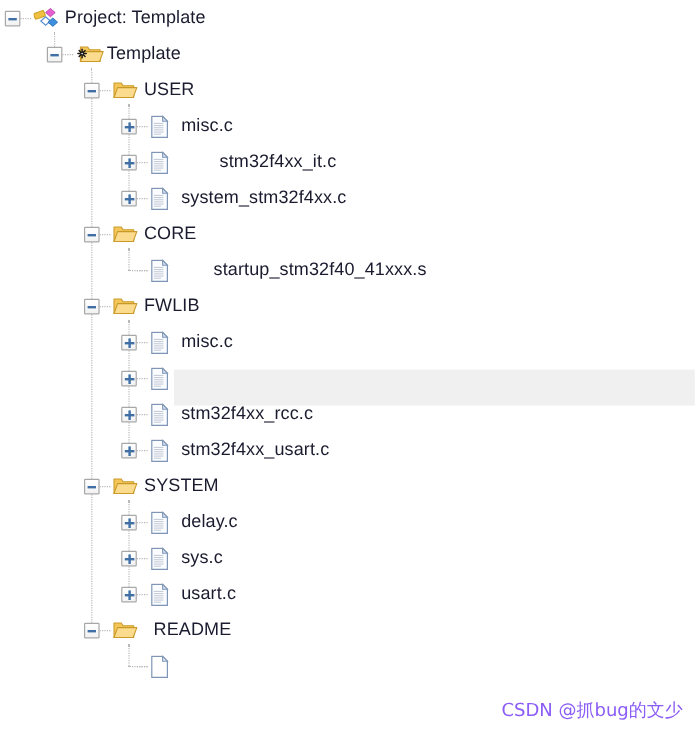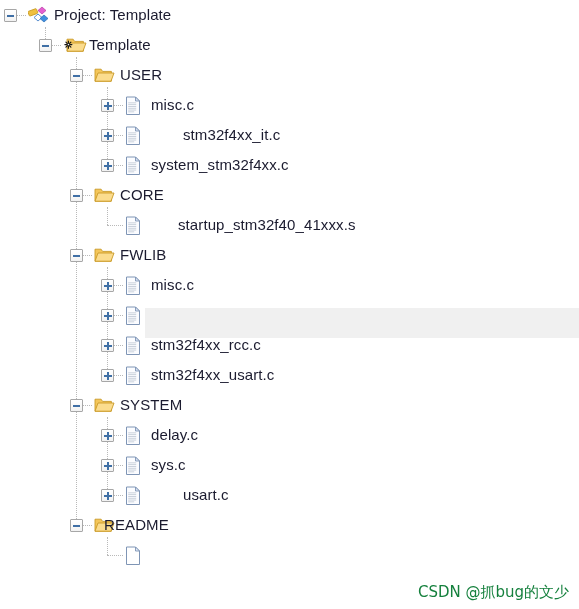--- a/index.html
+++ b/index.html
@@ -69,21 +69,21 @@
     color:#1b1b2f;
     line-height:20px;
     white-space:nowrap;
     letter-spacing:0.1px;
   }
   .watermark{
     position:absolute;
     right:10px;
     bottom:7px;
     font-size:15px;
-    color:#15803d;
+    color:#8b5cf6;
     font-family:"DejaVu Sans",sans-serif;
     white-space:nowrap;
   }
 </style>
 </head>
 <body>
 
 <div id="tree">
     <div class="rowhl" style="left: 145px; top: 308px; width: 434px;"></div>
     <div class="vline" style="left: 45px; top: 27px; height: 18px;"></div>
@@ -336,30 +336,30 @@
         <g fill="#c4ccd8">
           <rect x="3.2" y="6.4" width="8" height="0.9"></rect>
           <rect x="3.2" y="8.2" width="8" height="0.9"></rect>
           <rect x="3.2" y="10.0" width="8" height="0.9"></rect>
           <rect x="3.2" y="11.8" width="8" height="0.9"></rect>
           <rect x="3.2" y="13.6" width="8" height="0.9"></rect>
           <rect x="3.2" y="15.4" width="6" height="0.9"></rect>
         </g>
       </svg>
     </span>
-    <span class="label" style="left: 151px; top: 485px; margin-left: 32px;">usart.c</span>
+    <span class="label" style="left: 151px; top: 485px;">usart.c</span>
     <div class="hline" style="left: 83px; top: 525px; width: 9px;"></div>
     <div class="exp" style="left: 70px; top: 519px;"></div>
     <span class="ico" style="left: 94px; top: 516px;">
       <svg width="21" height="18" viewBox="0 0 21 18">
         <path d="M1 3.2 L1 15.2 L17.4 15.2 L17.4 5.4 L8.6 5.4 L7.1 3.2 Z" fill="#f4c65a" stroke="#c99a28" stroke-width="0.9" stroke-linejoin="round"></path>
         <path d="M4.0 7.0 L20.0 7.0 L17.0 15.2 L1.0 15.2 Z" fill="#fbdc8e" stroke="#c99a28" stroke-width="0.9" stroke-linejoin="round"></path>
       </svg>
     </span>
-    <span class="label" style="left: 104px; top: 515px;">README</span>
+    <span class="label" style="left: 128px; top: 515px;">README</span>
     <div class="hline" style="left: 114px; top: 555px; width: 9px;"></div>
     <div class="hline" style="left: 107px; top: 555px; width: 16px;"></div>
     <span class="ico" style="left: 125px; top: 546px;">
       <svg width="17" height="20" viewBox="0 0 17 20">
         <path d="M1.5 1 L10.5 1 L14.5 5 L14.5 18.5 L1.5 18.5 Z" fill="#ffffff" stroke="#7f95b5" stroke-width="1"></path>
         <path d="M10.5 1 L10.5 5 L14.5 5 Z" fill="#e3ecfa" stroke="#7f95b5" stroke-width="0.9"></path>
       </svg>
     </span>
   </div>
 <div class="watermark">CSDN @抓bug的文少</div>

